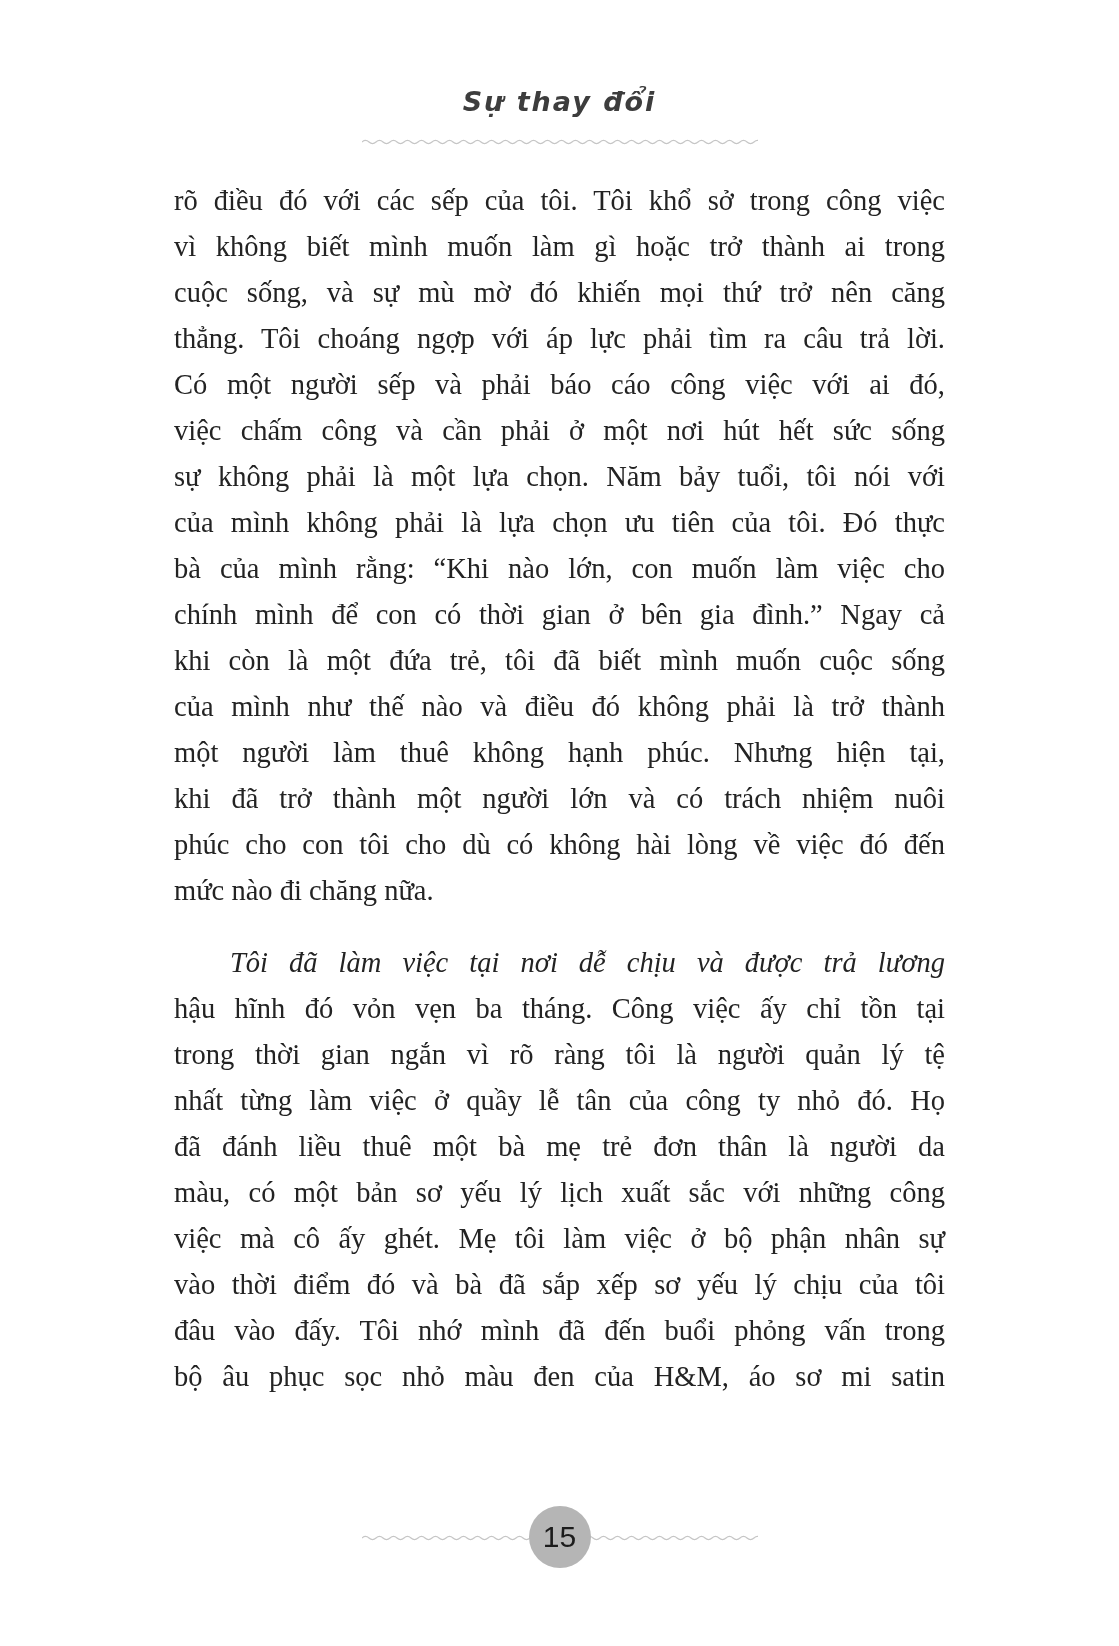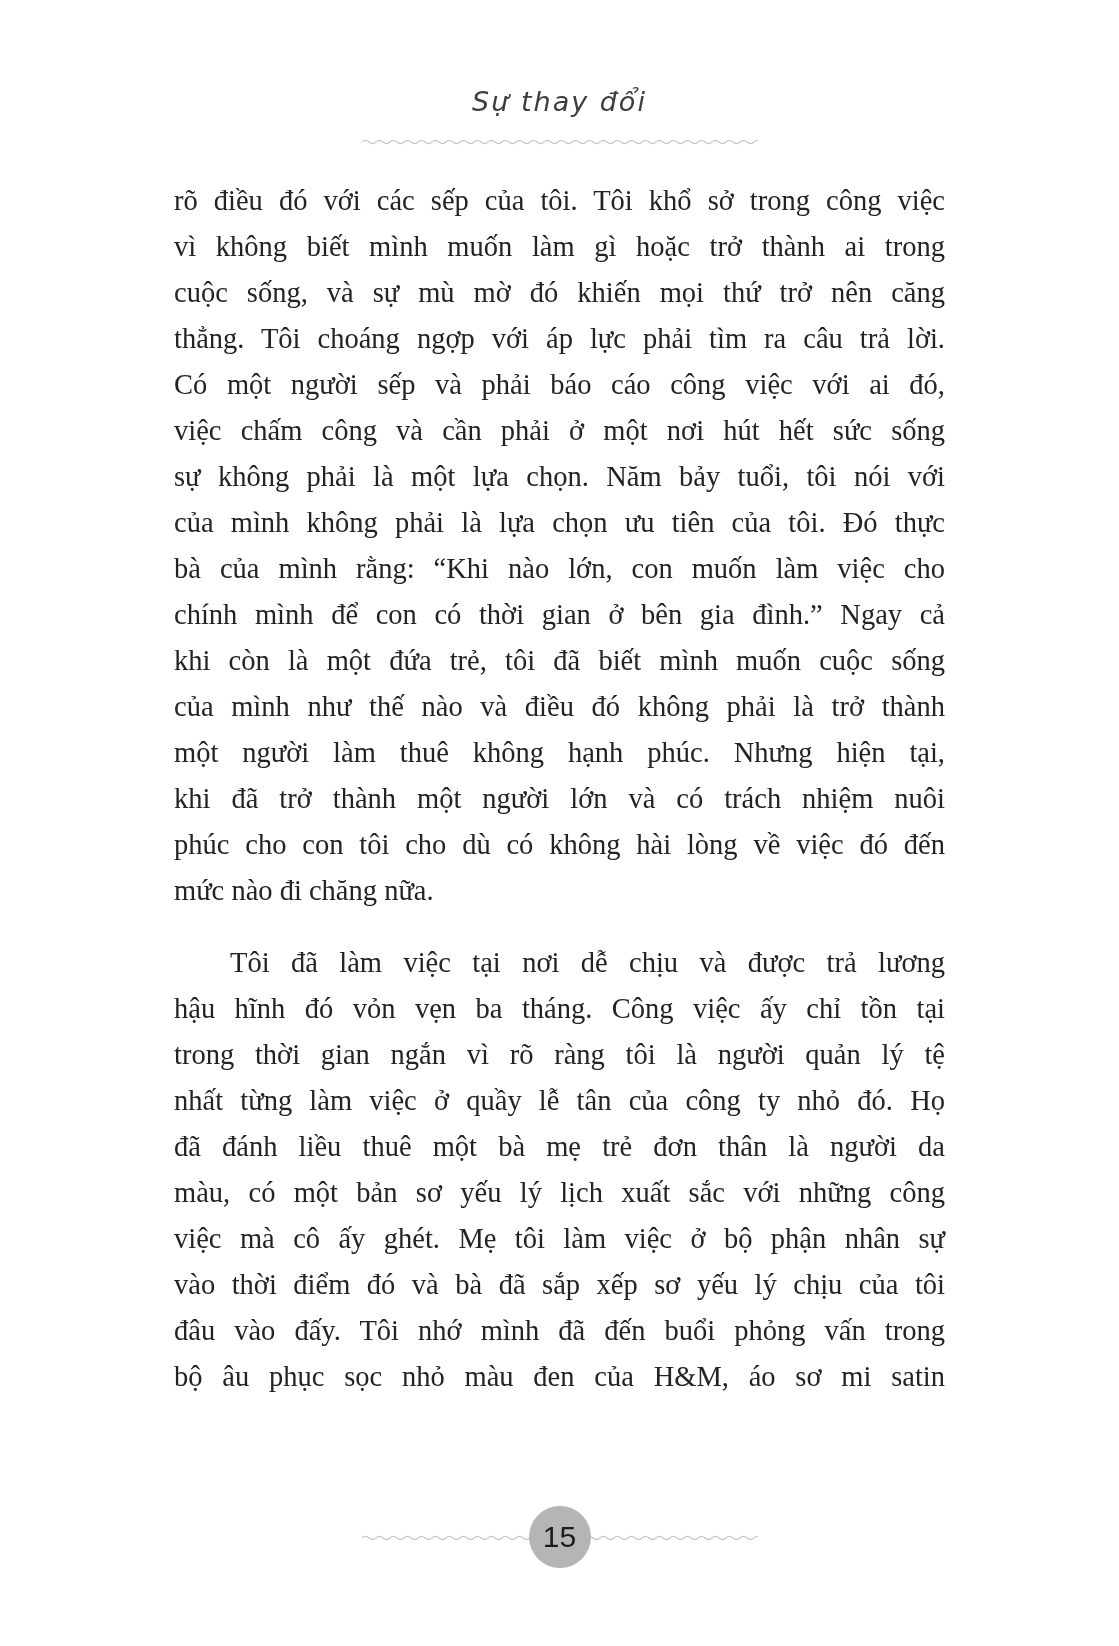--- a/index.html
+++ b/index.html
@@ -20,21 +20,21 @@
   }
   
   .page-header {
     position: absolute;
     top: 86px; left: 0; right: 0;
     text-align: center;
   }
   .chapter-title {
     font-family: "DejaVu Sans", cursive, sans-serif;
     font-style: italic;
-    font-weight: 400;
+    font-weight: 700;
     font-size: 27px;
     letter-spacing: 2px;
     color: var(--title);
   }
   .wave-wrap {
     position: absolute;
     left: 50%;
     transform: translateX(-50%);
     width: 396px;
     height: 10px;
@@ -51,21 +51,21 @@
     color: var(--text);
   }
   .para + .para { margin-top: 26px; }
   .line {
     text-align: justify;
     text-align-last: justify;
     white-space: normal;
     margin-left: 24px;
   }
   .para.no-justify-last .line:last-child { text-align-last: left; }
-  .para.indent .line:first-child { padding-left: 56px; }
+  .para.indent .line:first-child { padding-left: 56px; font-style: italic; }
   
   .footer-wave { top: 1533px; }
   .page-number-badge {
     position: absolute;
     top: 1506px;
     left: 50%;
     transform: translateX(-50%);
     width: 62px;
     height: 62px;
     border-radius: 50%;

